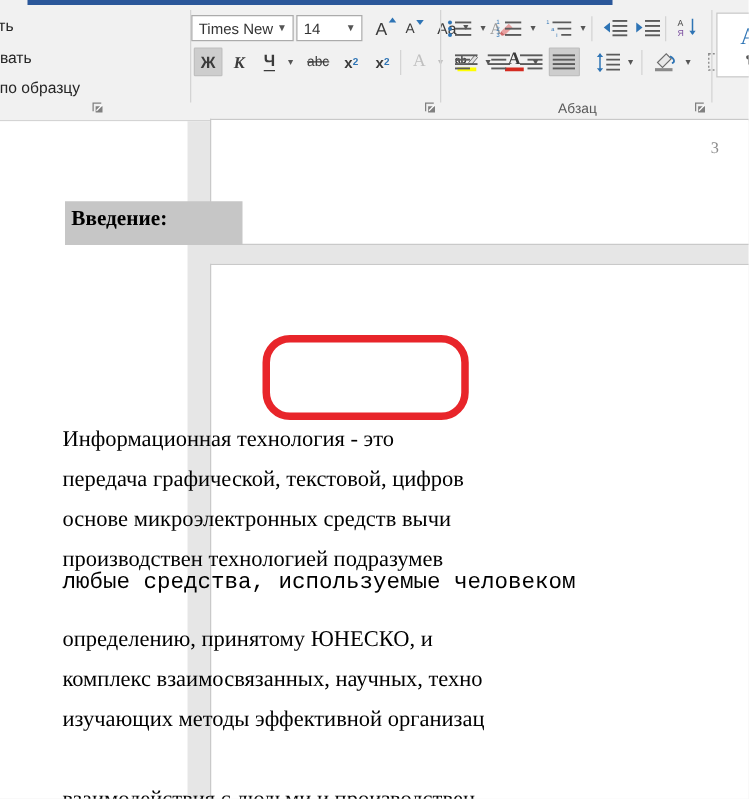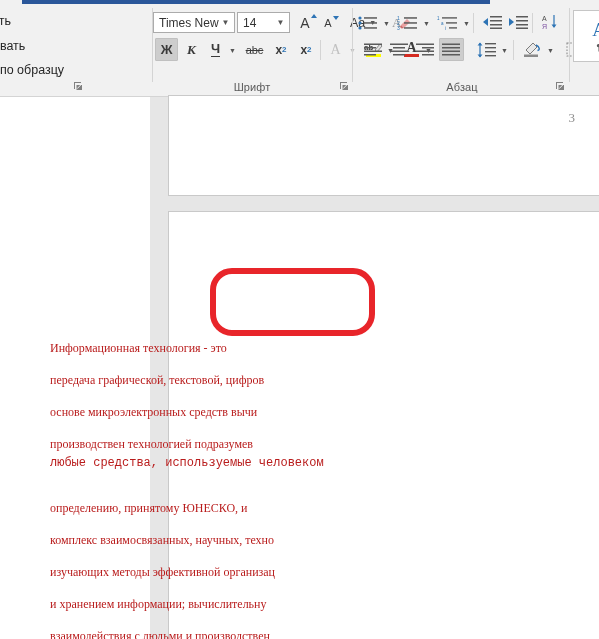--- a/index.html
+++ b/index.html
@@ -178,21 +178,21 @@
     font-family: "Liberation Serif", serif;
     font-size: 17px; font-weight: bold; color: #000;
     background: #c6c6c6;
     padding: 5px 60px 11px 5px;
     line-height: 1.1;
   }
 
   .doc-line {
     position: absolute; left: 50px; width: 420px;
     font-family: "Liberation Serif", serif;
-    font-size: 12px; color: #b91c1c;
+    font-size: 18px; color: #000000;
     white-space: nowrap;
   }
 
   
   .annot-circle {
     position: absolute; left: 210px; top: 268px;
     width: 165px; height: 68px;
     border: 6px solid #e8252a;
     border-radius: 22px;
     pointer-events: none;
@@ -293,21 +293,20 @@
         <span class="under-bar hl-bar"></span>
       </div>
       <div class="tiny-arrow" id="arw-highlight">▼</div>
 
       <div class="btn" id="btn-fontcolor">
         <span style="font-family:'Liberation Serif',serif;font-size:14px;font-weight:bold;margin-bottom:3px;">A</span>
         <span class="under-bar fc-bar"></span>
       </div>
       <div class="tiny-arrow" id="arw-fontcolor">▼</div>
 
-      <div class="grp-label">Шрифт</div>
       <div class="dialog-launcher" style="left:186px;">
         <svg width="12" height="12" viewBox="0 0 12 12">
           <path d="M2 2 H9 V3 H3 V9 H2 Z" fill="#808080"></path>
           <path d="M4.5 5 H10 V10 H4.5 Z" fill="#808080"></path>
           <path d="M9.5 4.2 L5.2 8.6" stroke="#fff" stroke-width="0.9"></path>
         </svg>
       </div>
     </div>
     <div class="grp-sep" style="left:352px;"></div>
 
@@ -470,26 +469,26 @@
   <div class="canvas">
     <div class="doc-left-pane"></div>
 
     <div class="page" id="page-prev">
       <div class="page-number">3</div>
     </div>
 
     <div class="page" id="page-cur"></div>
   </div>
 
+  <div class="doc-heading">Введение:</div>
 
   <div class="doc-line" id="dl0" style="top:341px;">Информационная  технология  -  это</div>
   <div class="doc-line" id="dl2" style="top:405px;">основе  микроэлектронных  средств  вычи</div>
   <div class="doc-line" id="dl1" style="top:373px;">передача графической, текстовой, цифров</div>
   <div class="doc-line" id="dl3" style="top:437px;">производствен  технологией  подразумев</div>
   <div class="doc-line" id="dl4" style="top:456px;font-family:Liberation Mono, monospace;">любые средства, используемые человеком </div>
   <div class="doc-line" id="dl5" style="top:501px;">определению,   принятому   ЮНЕСКО,   и</div>
   <div class="doc-line" id="dl6" style="top:533px;">комплекс взаимосвязанных, научных, техно</div>
   <div class="doc-line" id="dl7" style="top:565px;">изучающих методы эффективной организац</div>
-  <div class="doc-line" id="dl8" style="top:597px;">и  хранением  информации;  вычислительну</div>
   <div class="doc-line" id="dl9" style="top:629px;">взаимодействия с людьми и производствен</div>
 
   <div class="annot-circle"></div>
 </div>
 
 </body></html>

